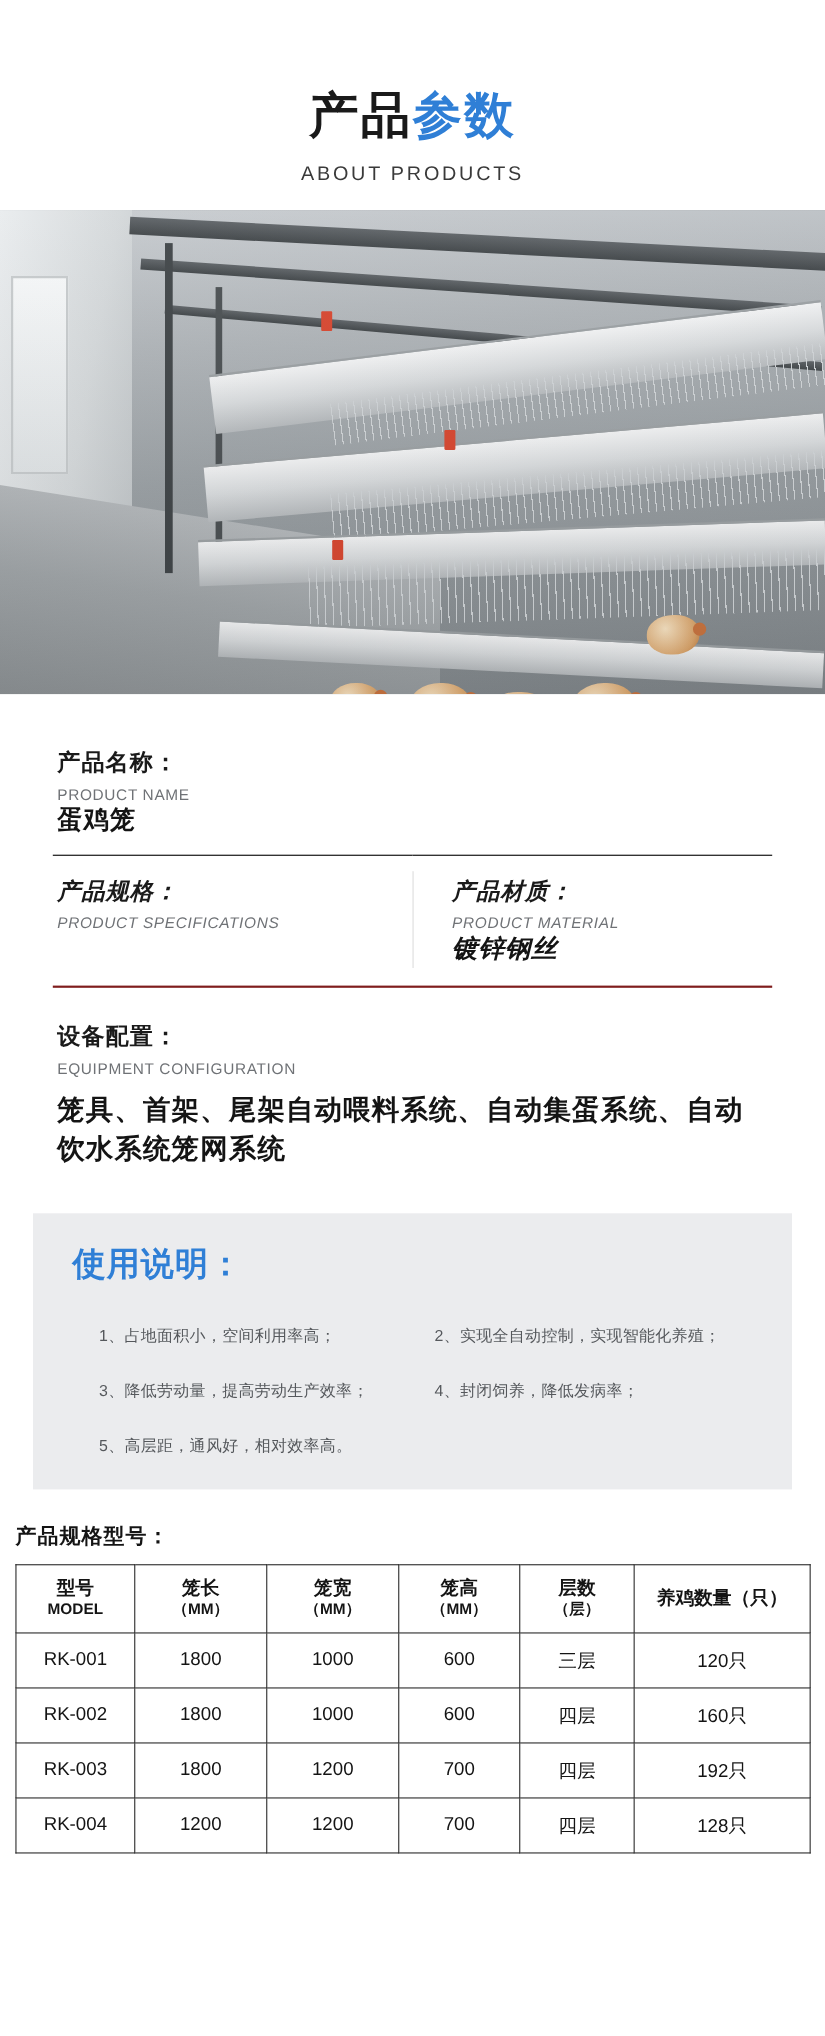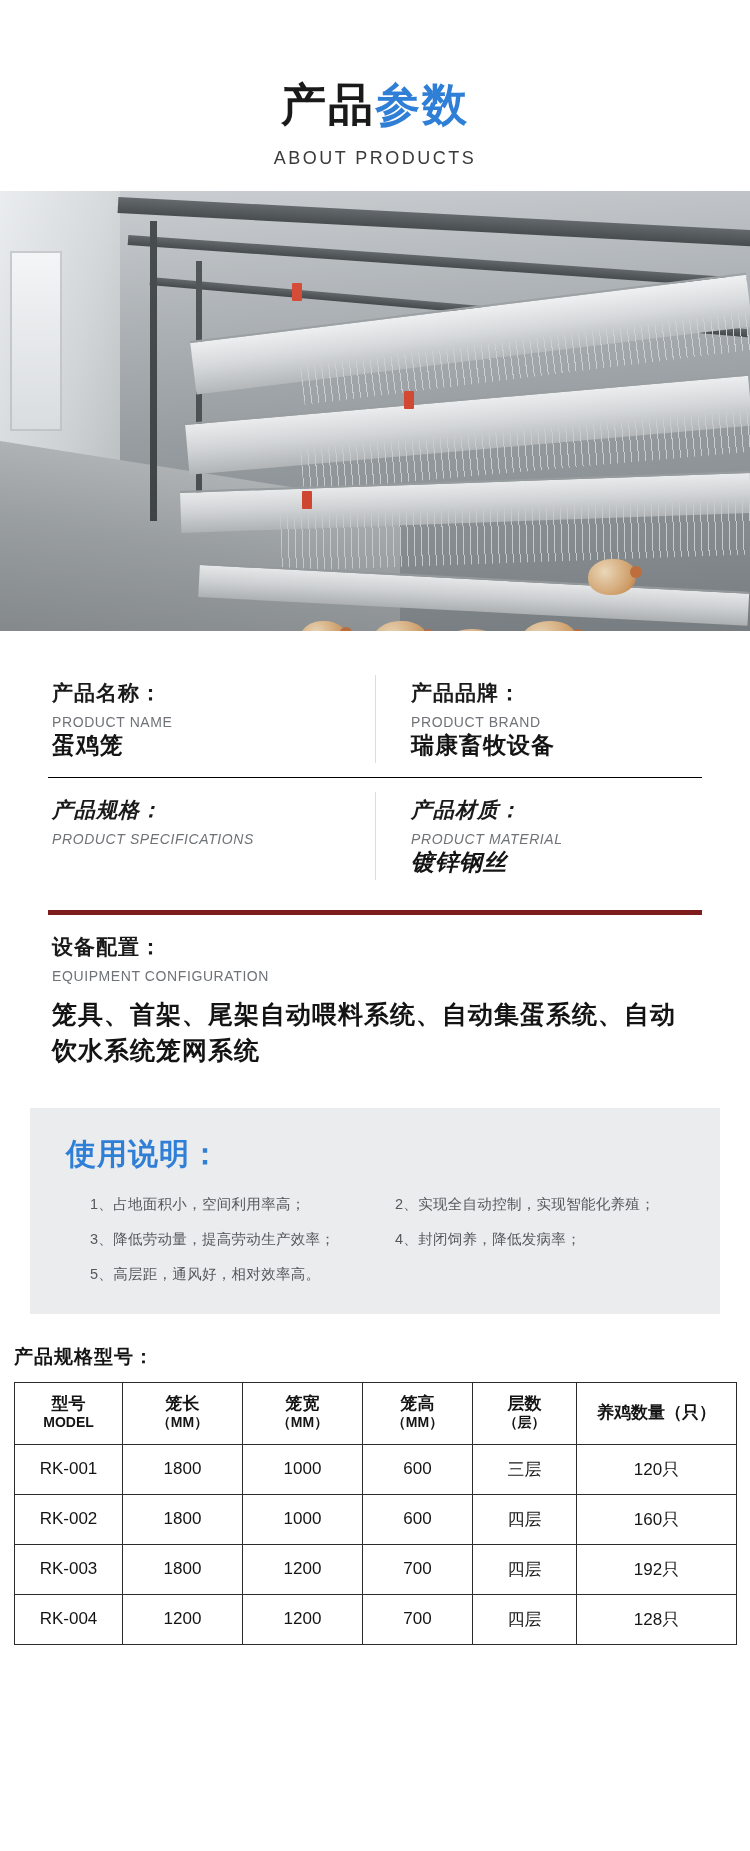--- a/index.html
+++ b/index.html
@@ -116,24 +116,24 @@
   }
   .spec-label-en {
     margin-top: 7px; font-size: 14px; color: #6f7276; letter-spacing: 0.6px;
   }
   .spec-value {
     margin-top: 0; font-size: 23px; font-weight: bold; color: #141414; letter-spacing: 1px;
   }
 
   
   .config {
-    margin: 16px 48px;
+    margin: 2px 48px;
     width: 654px;
-    border-top: 5px solid #7f1d1d;
-    padding: 18px 4px 8px 4px;
+    border-top: 2px solid #7f1d1d;
+    padding: 30px 4px 8px 4px;
   }
   .config .spec-value {
     font-size: 25px;
     line-height: 1.45;
     margin-top: 12px;
   }
 
   
   .panel {
     margin: 32px 30px 0 30px;
@@ -146,21 +146,21 @@
     margin-left: 6px;
   }
   .panel-list {
     margin-top: 20px;
     display: grid;
     grid-template-columns: 1fr 1fr;
     row-gap: 16px;
     column-gap: 10px;
     padding-left: 30px;
   }
-  .panel-item { font-size: 14.5px; color: #55585c; letter-spacing: 0.3px; }
+  .panel-item { font-size: 14.5px; color: #55585c; letter-spacing: 0.3px; margin-top: 15px; }
 
   
   .table-caption {
     margin: 30px 0 12px 14px;
     font-size: 19px; font-weight: bold; color: #141414; letter-spacing: 1px;
   }
   table {
     margin: 0 14px;
     width: 722px;
     border-collapse: collapse;
@@ -235,25 +235,20 @@
   <div class="hero-tint"></div>
 </div>
 
 <div class="specs">
 
   <div class="spec-row">
     <div class="spec-cell">
       <div class="spec-label-cn">产品名称：</div>
       <div class="spec-label-en">PRODUCT NAME</div>
       <div class="spec-value">蛋鸡笼</div>
-    </div>
-    <div class="spec-cell right">
-      <div class="spec-label-cn">产品品牌：</div>
-      <div class="spec-label-en">PRODUCT BRAND</div>
-      <div class="spec-value">瑞康畜牧设备</div>
     </div>
   </div>
 
   <div class="spec-row">
     <div class="spec-cell">
       <div class="spec-label-cn">产品规格：</div>
       <div class="spec-label-en">PRODUCT SPECIFICATIONS</div>
     </div>
     <div class="spec-cell right">
       <div class="spec-label-cn">产品材质：</div>

